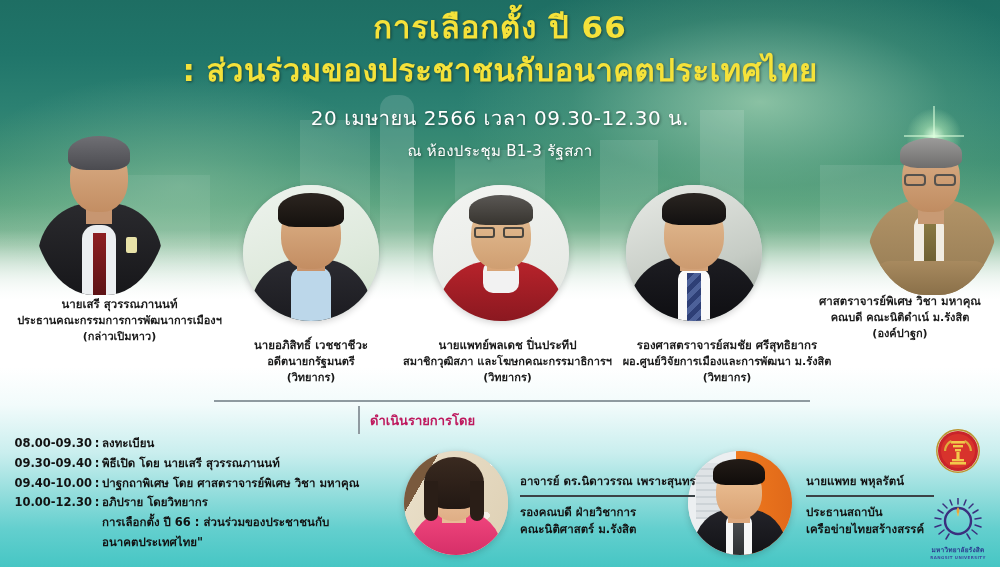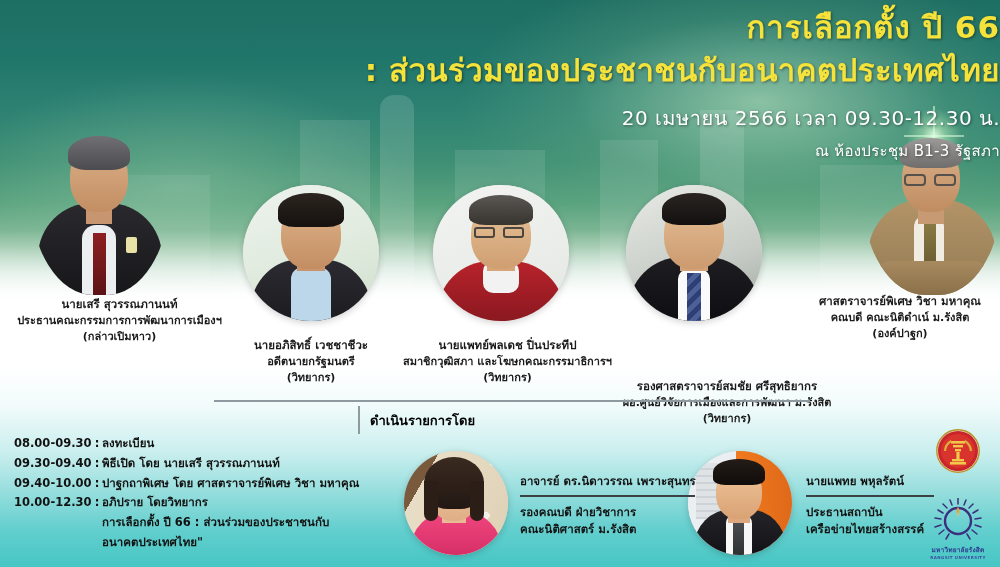--- a/index.html
+++ b/index.html
@@ -66,21 +66,21 @@
   .starburst:before, .starburst:after{
     content:""; position:absolute; left:50%; top:50%;
     background:rgba(220,255,220,.55);
   }
   .starburst:before{ width:60px; height:2px; margin:-1px 0 0 -30px; }
   .starburst:after{ width:2px; height:60px; margin:-30px 0 0 -1px; }
 
   
   .header{
     position:absolute; left:0; right:0; top:8px;
-    text-align:right; z-index:6;
+    text-align:center; z-index:6;
   }
   .title-1{
     font-size:31px; font-weight:700; color:#f5e23a; letter-spacing:1px;
     text-shadow:1px 1px 3px rgba(0,0,0,.45);
     line-height:1.25;
   }
   .title-2{
     font-size:31px; font-weight:700; color:#f5e23a; letter-spacing:.5px;
     text-shadow:1px 1px 3px rgba(0,0,0,.45);
     line-height:1.25; margin-top:4px;
@@ -240,44 +240,44 @@
     position:absolute; z-index:7; text-align:center;
     color:#1a1a1a; line-height:1.45;
   }
   .cap-name{ font-size:11.5px; font-weight:700; white-space:nowrap;}
   .cap-role{ font-size:11px; font-weight:700; white-space:nowrap;}
   .cap-tag{ font-size:11px; font-weight:700; }
 
   .cap1{ left:0px;   top:296px; width:230px;padding-left:9px; }
   .cap2{ left:196px; top:337px; width:230px; }
   .cap3{ left:375px; top:337px; width:265px; }
-  .cap4{ left:597px; top:337px; width:260px;margin-top:41px; }
+  .cap4{ left:597px; top:337px; width:260px; }
   .cap5{ left:800px; top:293px; width:200px; }
 
   
   .hr-main{
     position:absolute; left:214px; top:400px; width:596px; height:2px;
     background:#8f9aa0; z-index:7;
   }
   .v-div{
     position:absolute; left:358px; top:406px; width:2px; height:28px;
     background:#8f9aa0; z-index:7;
   }
   .moderator-heading{
     position:absolute; left:370px; top:410px; z-index:8;
-    font-size:13px; font-weight:700; color:#000000;
+    font-size:13px; font-weight:700; color:#be185d;
   }
 
   
   .schedule{
     position:absolute; left:14px; top:434px; width:300px; z-index:8;
     color:#121212;
   }
   .sch-row{ display:flex; font-size:11.5px; font-weight:700; line-height:1.72; white-space:nowrap;}
-  .sch-time{ width:78px; flex:0 0 78px;}
+  .sch-time{ width:78px; flex:0 0 78px;text-align:right;}
   .sch-colon{ width:10px; flex:0 0 10px; text-align:center;}
   .sch-text{ flex:1 1 auto;}
   .sch-cont{ font-size:11.5px; font-weight:700; line-height:1.72;
              padding-left:88px; white-space:nowrap;}
 
   
   .mod-cap{ position:absolute; z-index:8; color:#131313;}
   .mod-name{ font-size:11.5px; font-weight:700; white-space:nowrap;}
   .mod-rule{ height:2px; background:#3b4246; margin:5px 0 7px 0;}
   .mod-role{ font-size:11.5px; font-weight:700; line-height:1.5; white-space:nowrap;}

